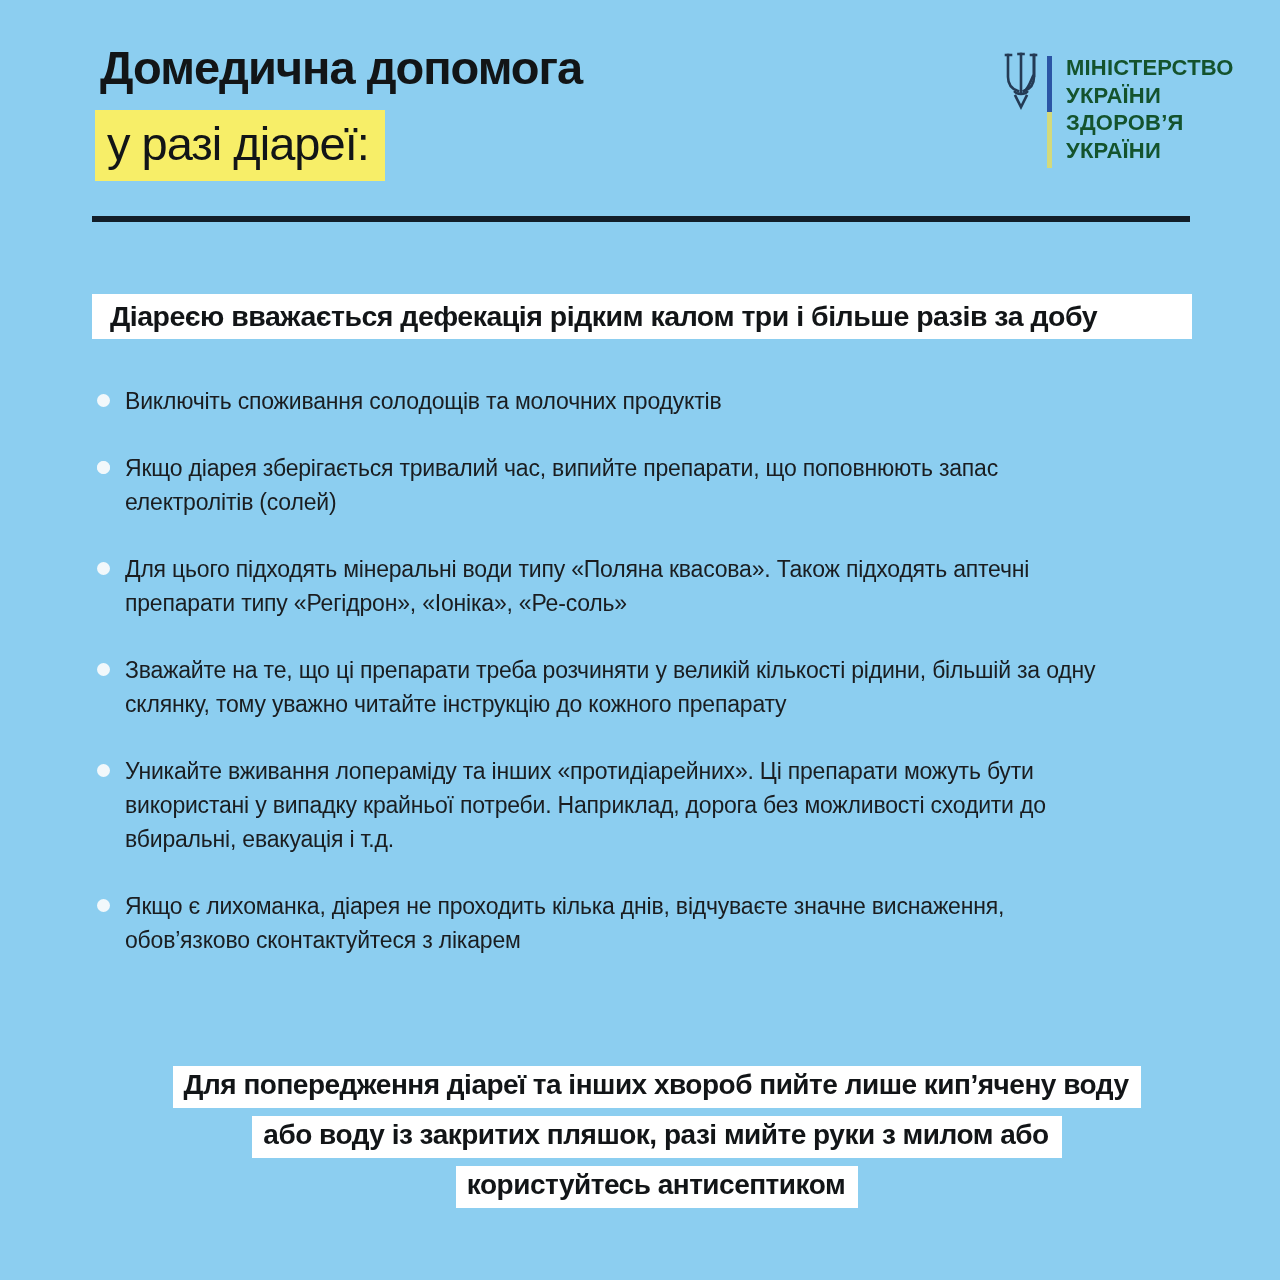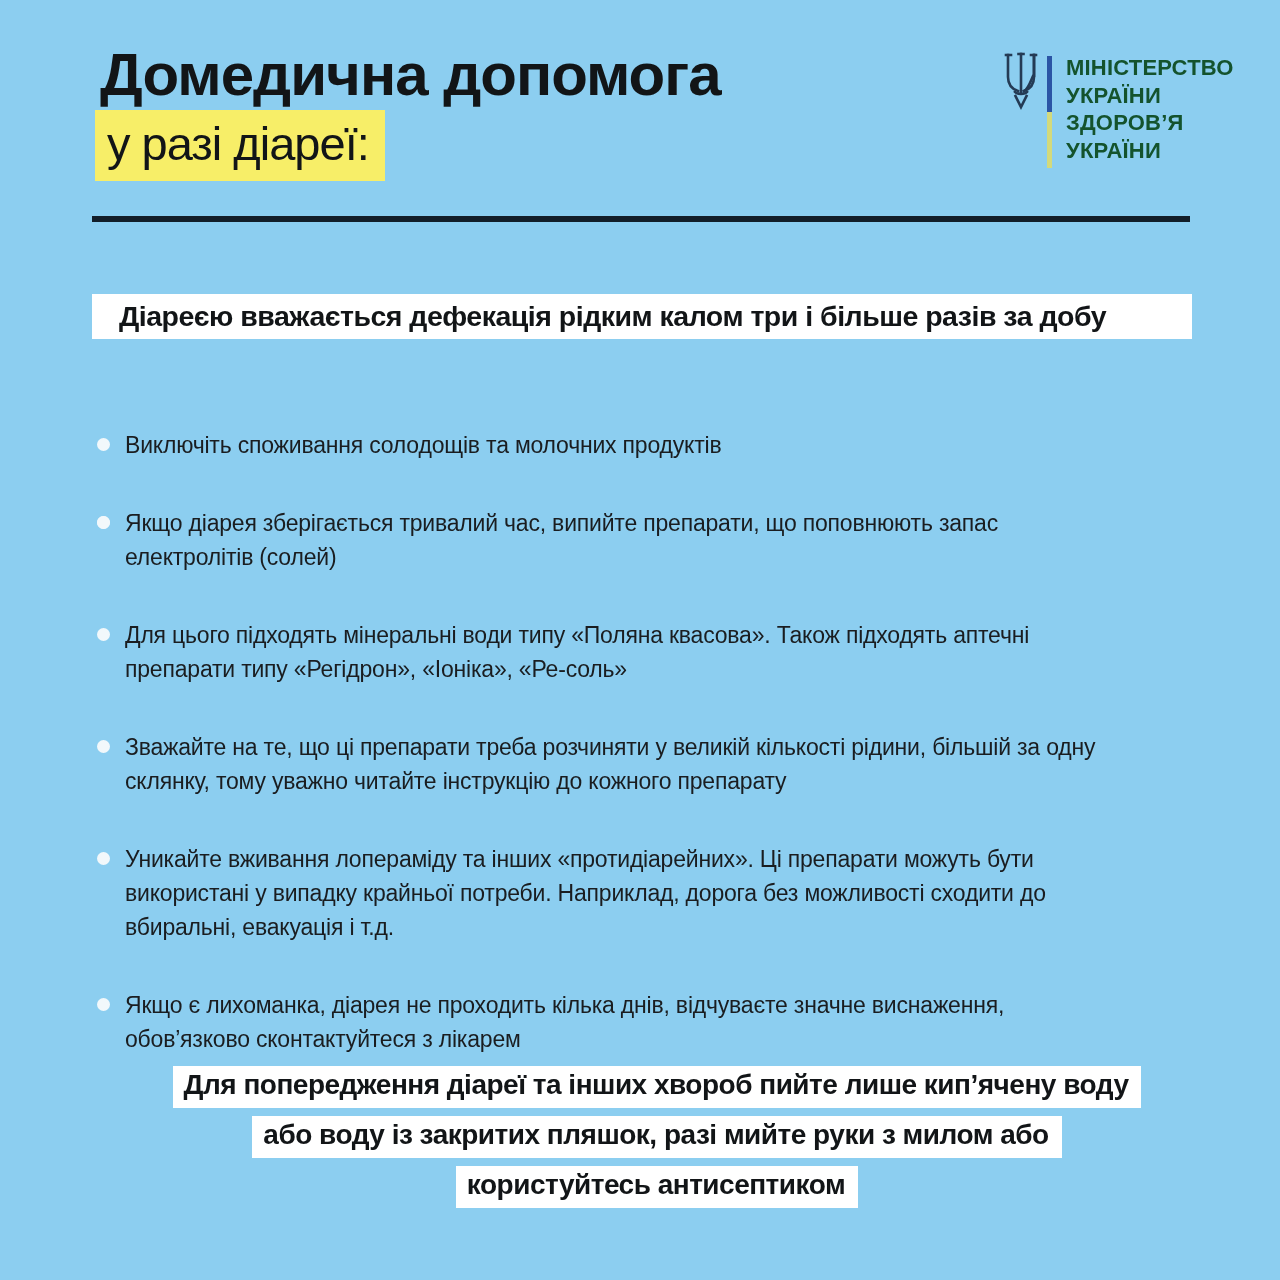--- a/index.html
+++ b/index.html
@@ -9,21 +9,21 @@
     font-family: "Liberation Sans", sans-serif;
     color: #16191C;
     position: relative;
     overflow: hidden;
   }
   .page { position: absolute; inset: 0; }
 
   
   .title-line1 {
     position: absolute; left: 100px; top: 40px;
-    font-size: 60px; font-weight: bold; letter-spacing: -1px;
+    font-size: 47px; font-weight: bold; letter-spacing: -1px;
     color: #121517; white-space: nowrap;
   }
   .title-line2-box {
     position: absolute; left: 95px; top: 110px;
     background: #F7EE68;
     padding: 6px 16px 10px 12px;
     font-size: 47px; font-weight: normal; letter-spacing: -1px;
     color: #121517; white-space: nowrap;
   }
 
@@ -43,37 +43,36 @@
     position: absolute; left: 92px; top: 216px;
     width: 1098px; height: 6px; background: #121E29;
   }
 
   
   .definition-strip {
     position: absolute; left: 92px; top: 294px;
     width: 1100px; height: 45px;
     background: #FFFFFF;
     display: flex; align-items: center;
-    padding-left: 27px;
+    padding-left: 18px;
     font-size: 28.5px; font-weight: bold; letter-spacing: -0.5px;
     color: #121517; white-space: nowrap;
   }
 
   
   .bullet-list {
     position: absolute; left: 92px; top: 384px;
     width: 1040px; list-style: none;
   }
   .bullet-item {
     position: relative;
     padding-left: 33px;
     margin-bottom: 33px;
     font-size: 23px; line-height: 34px; letter-spacing: -0.2px;
     color: #1A1D20;
-    margin-top: 44px;
   }
   .bullet-dot {
     position: absolute; left: 5px; top: 10px;
     width: 13px; height: 13px; border-radius: 50%;
     background: #F2F8FB;
   }
 
   
   .footer { position: absolute; left: 92px; top: 1066px; width: 1130px; }
   .footer-line { margin-bottom: 8px; white-space: nowrap; text-align: center; }

